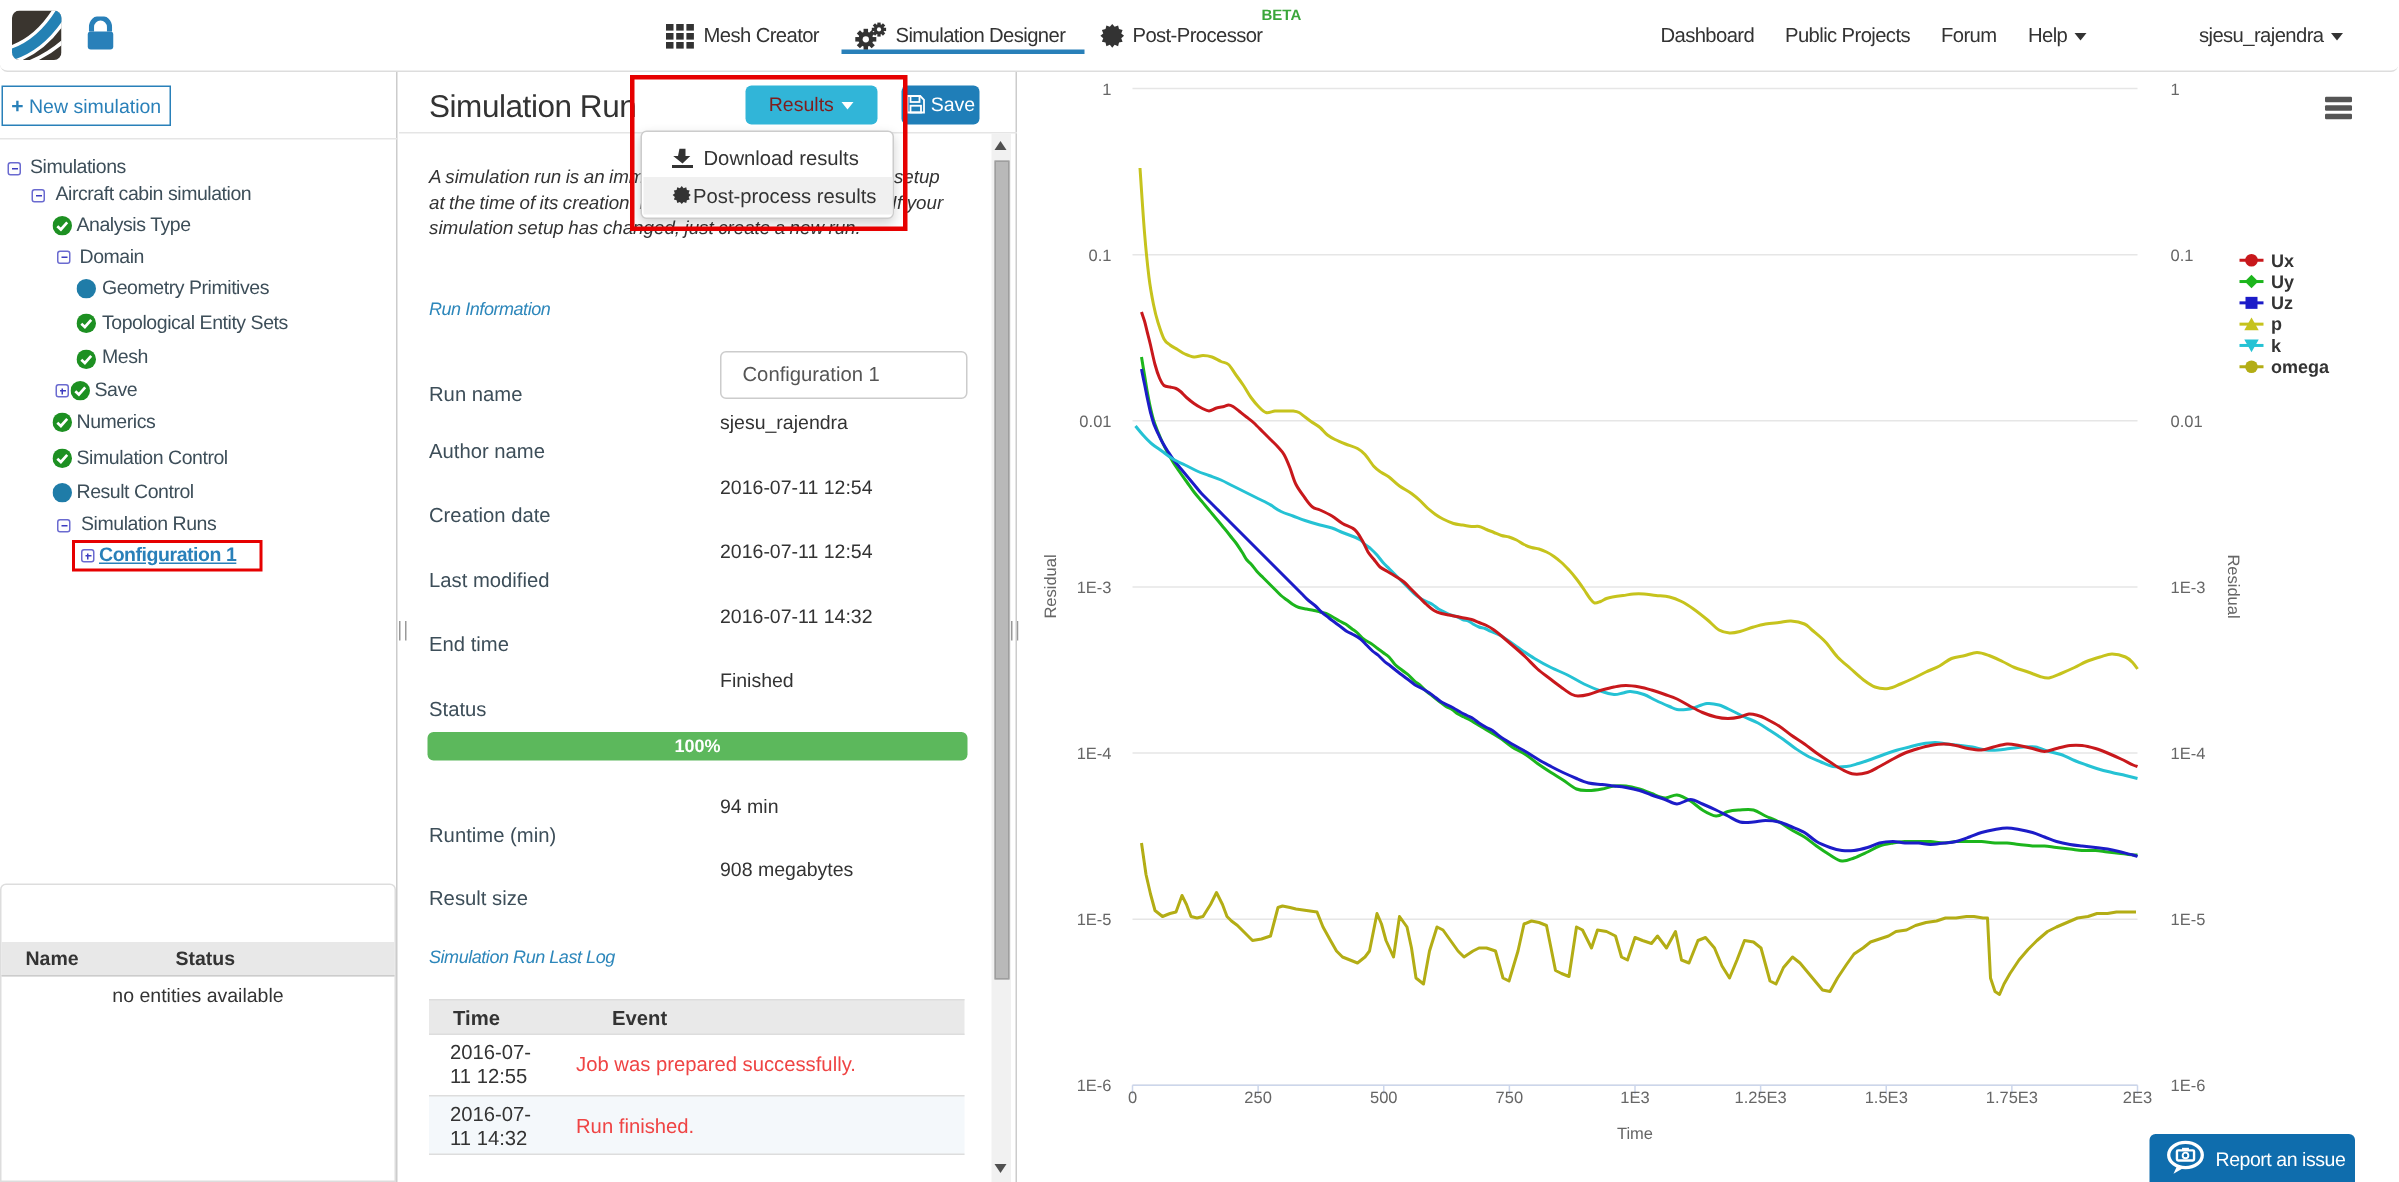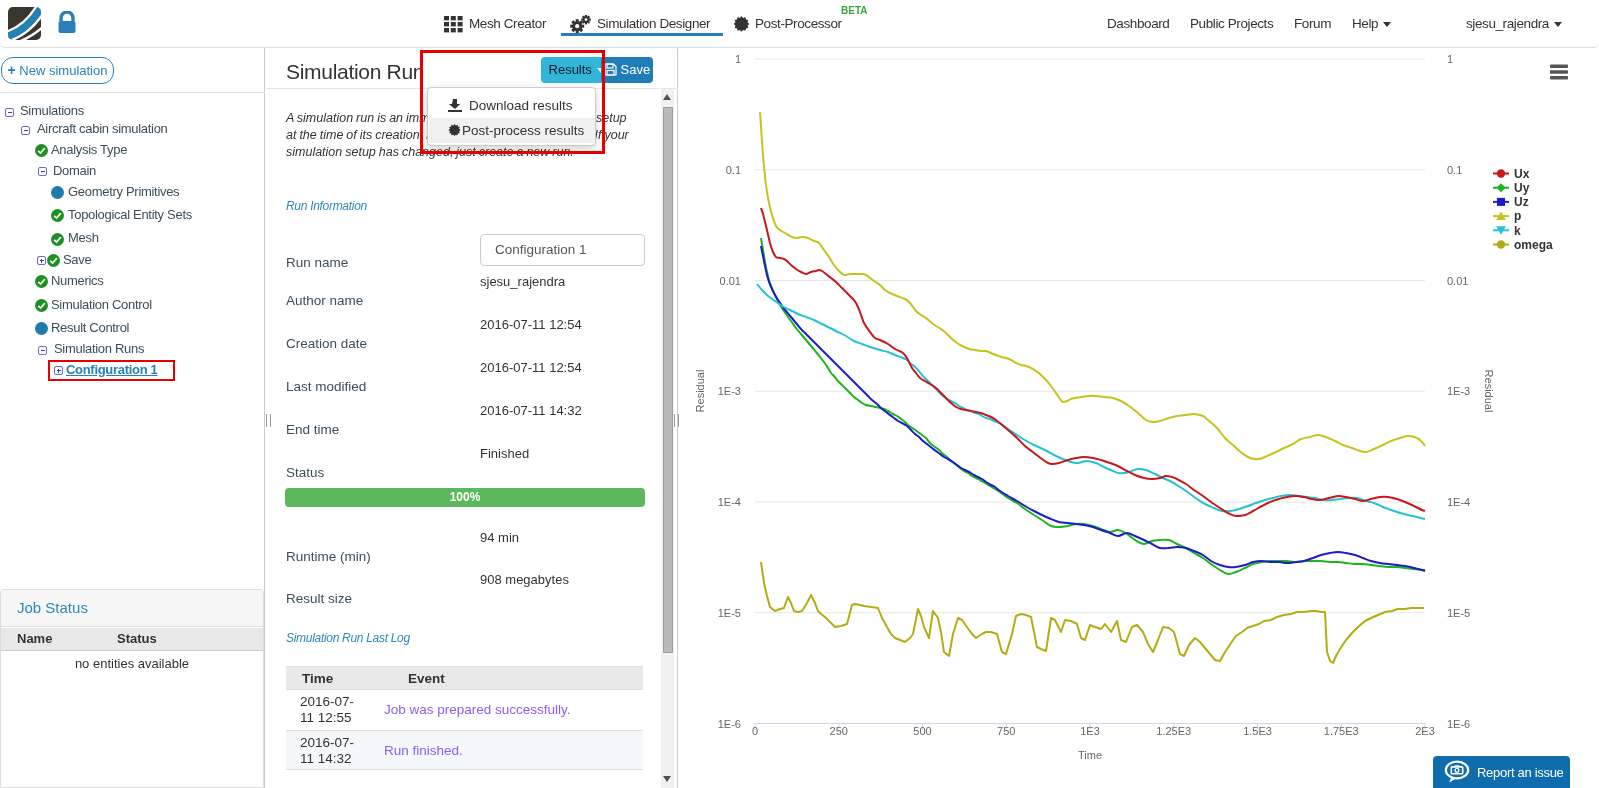--- a/index.html
+++ b/index.html
@@ -17,21 +17,21 @@
 
 
 #sidebar { position:absolute; left:0; top:48px; width:265px; height:740px; background:#fff;
   border-right:1px solid #ccc; }
 #midpanel { position:absolute; left:266px; top:48px; width:412px; height:740px; background:#fff;
   border-right:1px solid #ccc; }
 #chartpanel { position:absolute; left:679px; top:48px; width:920px; height:740px; background:#fff; }
 
 
 #newsim { position:absolute; left:1px; top:9px; width:113px; height:27px; border:1px solid #2980b9;
-  border-radius:12px; color:#2980b9; font-size:13px; line-height:25px; text-align:center; background:#fff; }
+  border-radius:0; color:#2980b9; font-size:13px; line-height:25px; text-align:center; background:#fff; }
 #sep1 { position:absolute; left:0; top:92px; width:265px; height:1px; background:#e5e5e5; }
 .trow { position:absolute; font-size:13px; letter-spacing:-0.3px; color:#3d4e59; white-space:nowrap; }
 .cfglink { color:#2980b9; font-weight:bold; text-decoration:underline; }
 .tbox { position:absolute; width:9px; height:9px; border:1px solid #6a6ad0; border-radius:2px;
   background:#fdfdfd; }
 .tbox .h { position:absolute; left:1.5px; top:3px; width:4px; height:1px; background:#3c3cc0; }
 .tbox .v { position:absolute; left:3px; top:1.5px; width:1px; height:4px; background:#3c3cc0; }
 .ic { position:absolute; }
 #cfgbox { position:absolute; left:48px; top:360px; width:127px; height:21px; border:2px solid #e60000; }
 
@@ -40,41 +40,41 @@
 #jobhead { position:absolute; left:0; top:0; width:262px; height:37px; background:#f7f7f7;
   border-bottom:1px solid #ddd; border-radius:4px 4px 0 0; }
 #jobhead span { position:absolute; left:16px; top:9px; font-size:15px; color:#2d87bb; }
 #jobthead { position:absolute; left:0; top:38px; width:262px; height:23px; background:#e8e8e8;
   border-bottom:1px solid #ccc; }
 #jobthead b { position:absolute; top:3px; font-size:13px; color:#333; }
 #noent { position:absolute; left:0; top:66px; width:262px; text-align:center; font-size:13px; color:#333; }
 
 
 #simrun-h { position:absolute; left:286px; top:60px; font-size:21px; letter-spacing:-0.3px; font-weight:500; color:#333; }
-#btn-results { position:absolute; left:541px; top:57px; width:72px; height:26px; background:#31b5d8;
-  border-radius:4px; color:#0f172a; font-size:13px; text-align:center; line-height:26px; }
+#btn-results { position:absolute; left:497px; top:57px; width:88px; height:26px; background:#31b5d8;
+  border-radius:4px; color:#7f1d1d; font-size:13px; text-align:center; line-height:26px; }
 #btn-save { position:absolute; left:601px; top:57px; width:52px; height:26px; background:#1f7eb8;
   border-radius:4px; color:#fff; font-size:13px; text-align:center; line-height:26px; }
 #midsep { position:absolute; left:266px; top:88px; width:412px; height:1px; background:#e5e5e5; }
 .desc { position:absolute; left:286px; font-size:12.5px; font-style:italic; color:#333; white-space:nowrap; word-spacing:-0.5px; }
 .h2blue { position:absolute; left:286px; font-size:12px; letter-spacing:-0.3px; color:#2d87bb;font-style:italic; }
 .flabel { position:absolute; left:286px; font-size:13.5px; color:#3d4e59;margin-top:19px; }
 .fvalue { position:absolute; left:480px; font-size:13px; color:#333; }
 #runinput { position:absolute; left:480px; top:234px; width:165px; height:32px; border:1px solid #ccc;
   border-radius:4px; font-size:13.5px; color:#555; line-height:30px; padding-left:14px; background:#fff; }
 #progress { position:absolute; left:285px; top:488px; width:360px; height:19px; background:#5cb85c;
   border-radius:4px; color:#fff; font-size:12px; font-weight:bold; text-align:center; line-height:19px; }
 #evhead { position:absolute; left:286px; top:666px; width:357px; height:24px; background:#e9e9e9;
   border-top:1px solid #ddd; border-bottom:1px solid #ddd; }
 #evhead b { position:absolute; top:4px; font-size:13.5px; color:#333; }
 .evrow1 { position:absolute; left:286px; top:690px; width:357px; height:40px; background:#fff; }
 .evrow2 { position:absolute; left:286px; top:730px; width:357px; height:40px; background:#f4f8fb;
   border-top:1px solid #ddd; border-bottom:1px solid #ddd; }
 .evtime { position:absolute; left:14px; top:4px; font-size:13.5px; color:#333; line-height:16px; }
-.evmsg { position:absolute; left:98px; top:12px; font-size:13.5px; color:#8b5cf6; white-space:nowrap; }
+.evmsg { position:absolute; left:98px; top:12px; font-size:13.5px; color:#ef4444; white-space:nowrap; }
 
 
 #sbtrack { position:absolute; left:661px; top:89px; width:13px; height:699px; background:#f1f1f1; }
 #sbthumb { position:absolute; left:663px; top:107px; width:10px; height:546px; background:#b9b9b9;
   border:1px solid #9e9e9e; }
 .sbarrow { position:absolute; left:663px; width:0; height:0; }
 
 
 #dropdown { position:absolute; left:427px; top:87px; width:169px; height:59px; background:#fff;
   border:1px solid #ccc; border-radius:4px; box-shadow:0 3px 8px rgba(0,0,0,0.18); }
@@ -234,23 +234,20 @@
   </div>
 <div class="trow" style="left:54px;top:341px">Simulation Runs</div>
 <div class="tbox" style="left:54px;top:366.0px">
     <span class="h"></span>
     <span class="v"></span>
   </div>
 <div class="trow cfglink" style="left:66px;top:361.5px">Configuration 1</div>
 <div id="cfgbox"></div>
 
 <div id="jobstatus">
-  <div id="jobhead">
-      <span>Job Status</span>
-    </div>
   <div id="jobthead">
       <b style="left:16px">Name</b>
       <b style="left:116px">Status</b>
     </div>
   <div id="noent">no entities available</div>
 </div>
 
 <div id="midpanel"></div>
 <div id="simrun-h">Simulation Run</div>
 <div id="btn-results">Results <span class="caret" style="border-top-color:#fff;margin-left:2px"></span></div>

